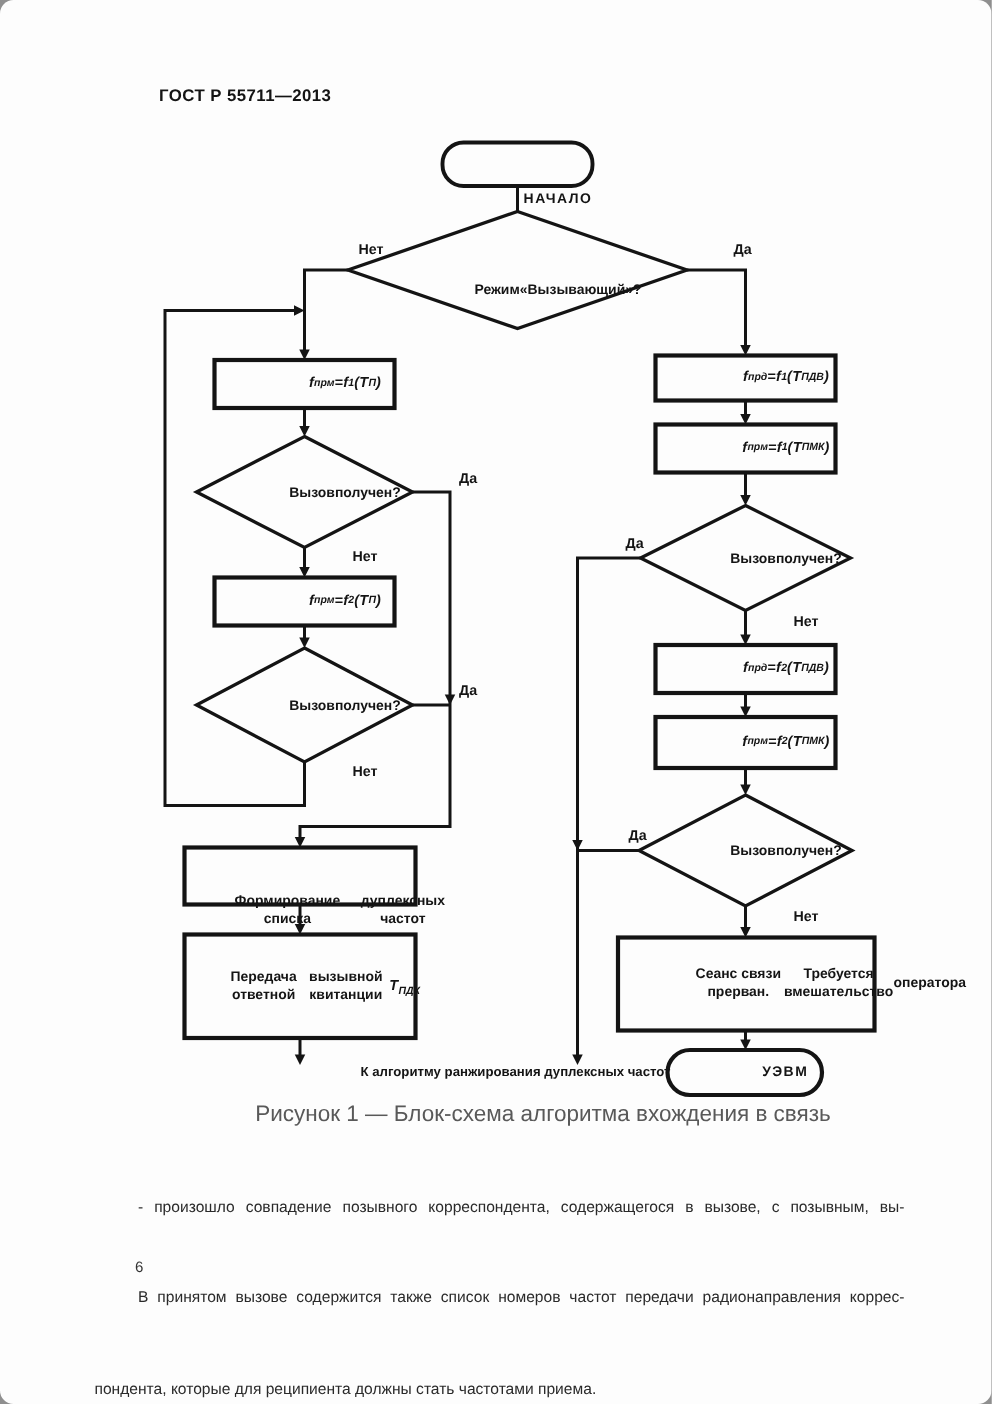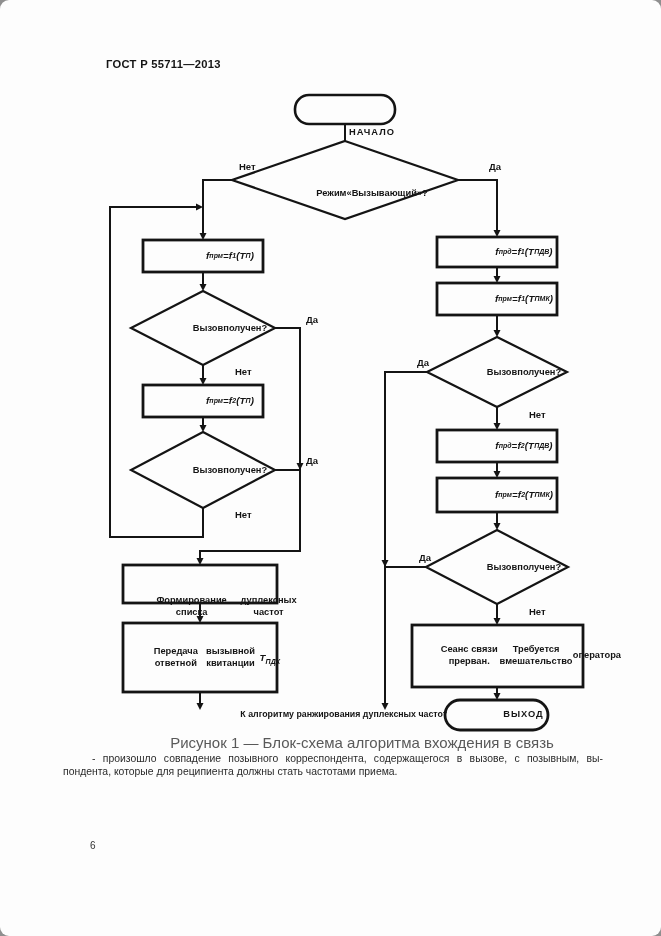--- a/index.html
+++ b/index.html
@@ -15,21 +15,21 @@
     font-weight:bold; font-size:9.3px; line-height:11.8px; white-space:pre-line;
   }
   .lbl { font-weight:bold; font-size:9.5px; }
   .fx { font-style:italic; font-weight:bold; font-size:9.6px; letter-spacing:0.2px; }
   .fx sub { font-size:7px; line-height:0; letter-spacing:0; }
   .hdr { font-weight:bold; font-size:11.2px; letter-spacing:0.3px; }
   .caption { font-size:15px; color:#595959; text-align:center; }
   .offpage { font-weight:bold; font-size:8.8px; text-align:right; }
   .bodytext { position:absolute; left:63px; top:752px; width:540px;
     font-size:10.4px; line-height:13.25px; color:#2a2a2a; }
-  .bodytext div { min-height:13.25px; }
+  .bodytext div { min-height:13.25px;margin-top:47px; }
   .jline { text-align:justify; text-align-last:justify; }
   .ind { text-indent:29px; }
   .pagenum { font-size:10px; color:#333; }
 </style>
 </head>
 <body>
 
 <div class="page">
 
   <div class="t hdr" style="left:79px; top:58px;">ГОСТ Р 55711—2013</div>
@@ -129,26 +129,27 @@
   <div class="t lbl" style="left:390px; top:357px;">Да</div>
   <div class="t lbl" style="left:502px; top:409px;">Нет</div>
 
   <div class="t node fx" style="left:437px; top:430px; width:120px; height:32px;"><i>f</i><sub>прд</sub><span> = </span><i>f</i><sub>2</sub><span>(</span><i>Т</i><sub>ПДВ</sub><span>)</span></div>
   <div class="t node fx" style="left:437px; top:478px; width:120px; height:34px;"><i>f</i><sub>прм</sub><span> = </span><i>f</i><sub>2</sub><span>(</span><i>Т</i><sub>ПМК</sub><span>)</span></div>
 
   <div class="t node" style="left:437px; top:549px; width:120px; height:37px;"><span>Вызов</span><br><span>получен?</span></div>
   <div class="t lbl" style="left:392px; top:552px;">Да</div>
   <div class="t lbl" style="left:502px; top:606px;">Нет</div>
 
-  <div class="t node" style="left:412px; top:628px; width:182px; height:56px;border-radius:18px;"><span>Сеанс связи прерван.</span><br><span>Требуется вмешательство</span><br><span>оператора</span></div>
+  <div class="t node" style="left:435px; top:628px; width:182px; height:56px;border-radius:18px;"><span>Сеанс связи прерван.</span><br><span>Требуется вмешательство</span><br><span>оператора</span></div>
 
-  <div class="t node" style="left:445px; top:700px; width:103px; height:30px; letter-spacing:1px;">ВЫХОД</div>
+  <div class="t node" style="left:445px; top:700px; width:103px; height:30px; letter-spacing:1px;">УЭВМ</div>
 
   <div class="t caption" style="left:100px; top:734px; width:470px;">Рисунок 1 — Блок-схема алгоритма вхождения в связь</div>
 
   <div class="bodytext">
     <div class="jline ind">- произошло совпадение позывного корреспондента, содержащегося в вызове, с позывным, вы-</div>
+    <div class="jline ind">В принятом вызове содержится также список номеров частот передачи радионаправления коррес-</div>
     <div>пондента, которые для реципиента должны стать частотами приема.</div>
   </div>
 
   <div class="t pagenum" style="left:63px; top:840px;">6</div>
 
 </div>
 
 </body></html>

